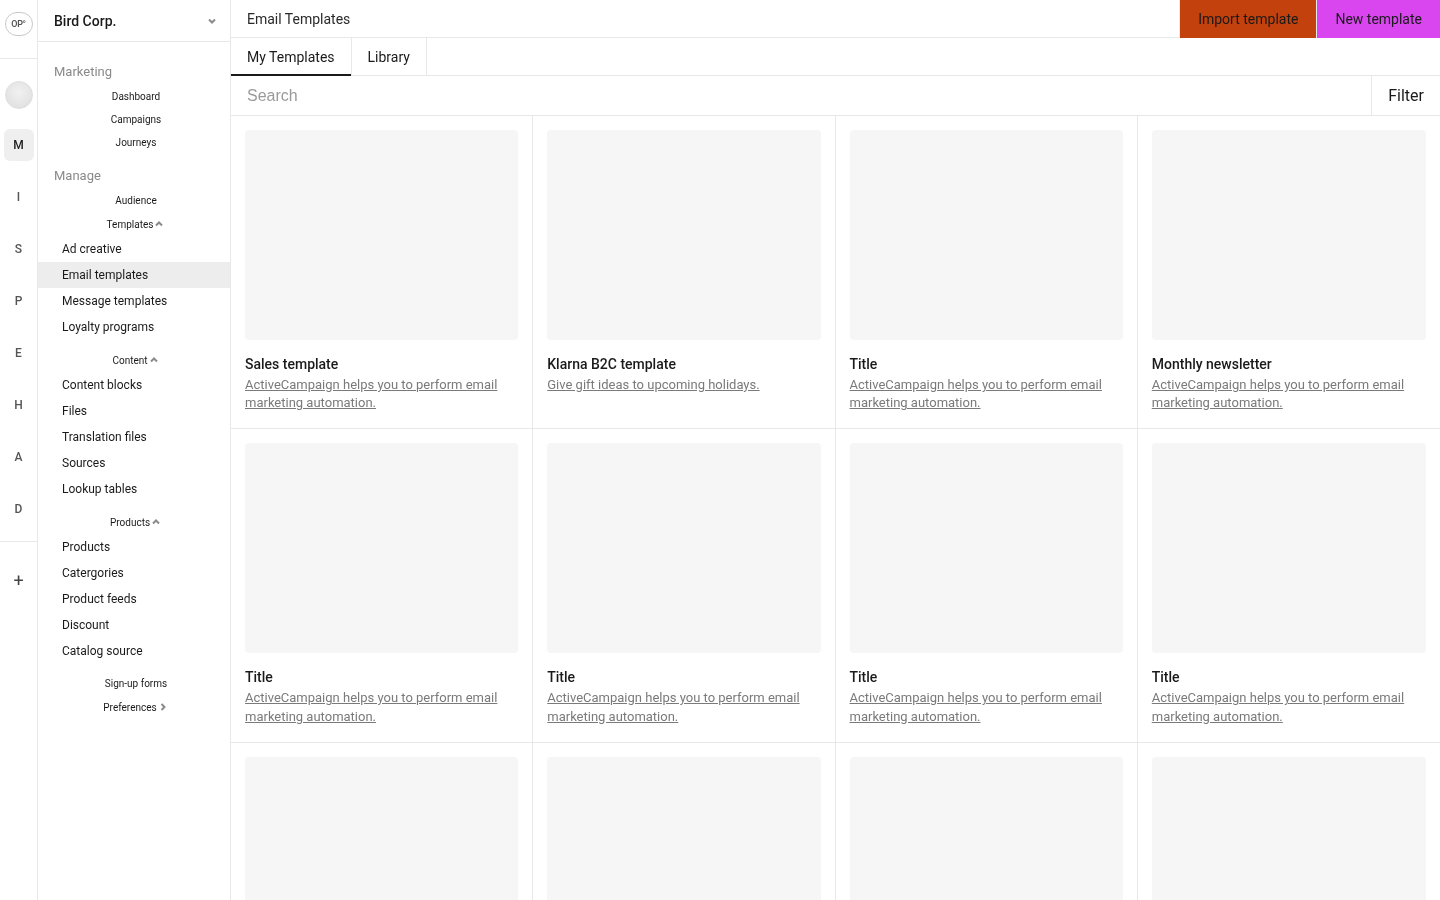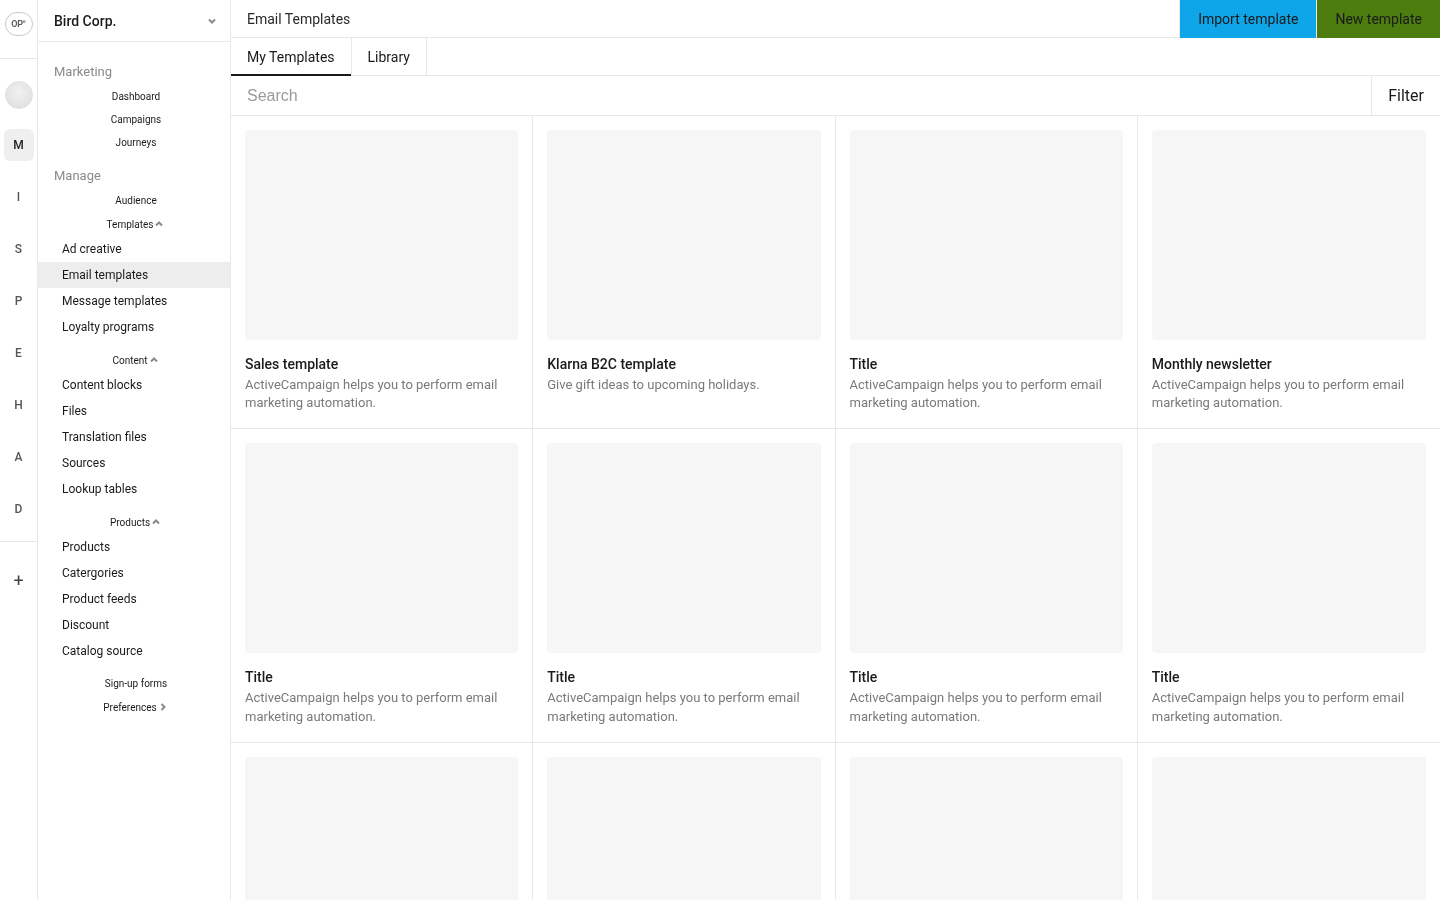--- a/index.html
+++ b/index.html
@@ -140,23 +140,23 @@
   .topbar-title { font-size: 14px; flex: 1; color:#2a2a2a; }
   .topbar-btn {
     height: 38px;
     padding: 0 18px;
     display: flex;
     align-items: center;
     border-left: 1px solid #e8e8e8;
     font-size: 14px;
     color: #1a1a1a;
     cursor: pointer;
-    background: #0ea5e9;
-  }
-  .topbar-btn.primary { background:#4d7c0f; }
+    background: #c2410c;
+  }
+  .topbar-btn.primary { background:#d946ef; }
 
   .tabbar {
     height: 38px;
     border-bottom: 1px solid #e8e8e8;
     display: flex;
     align-items: stretch;
   }
   .tab {
     padding: 0 16px;
     display: flex;
@@ -223,20 +223,21 @@
   .card-title {
     font-size: 14px;
     font-weight: 500;
     color: #1a1a1a;
     margin-bottom: 4px;
   }
   .card-desc {
     font-size: 13px;
     color: #7a7a7a;
     line-height: 1.4;
+    text-decoration: underline;
   }
 </style>
 </head>
 <body>
 
 <div class="iconrail">
   <div class="iconrail-item logo">OP°</div>
   <div class="iconrail-sep"></div>
   <div class="iconrail-item avatar"></div>
   <div class="iconrail-item letter selected">M</div>

